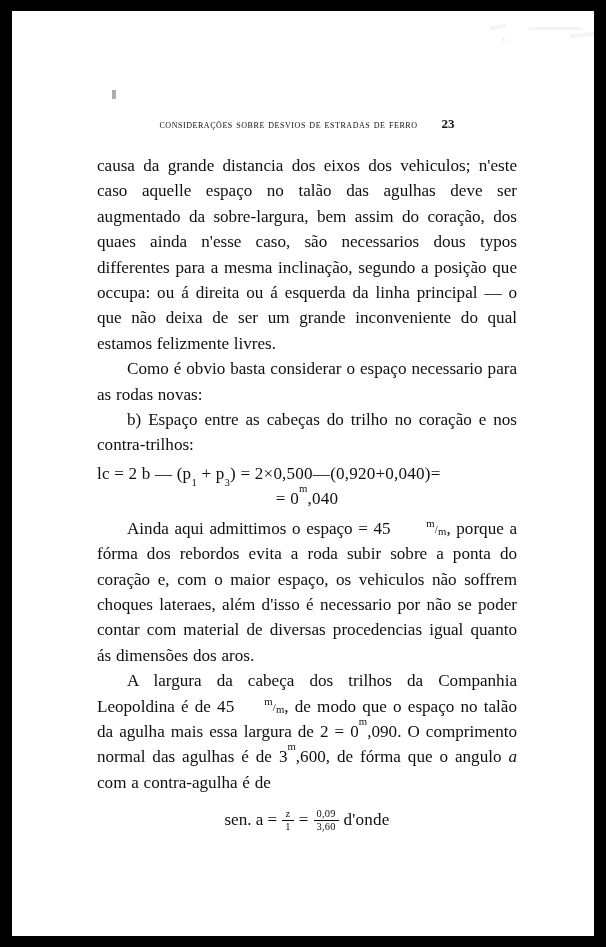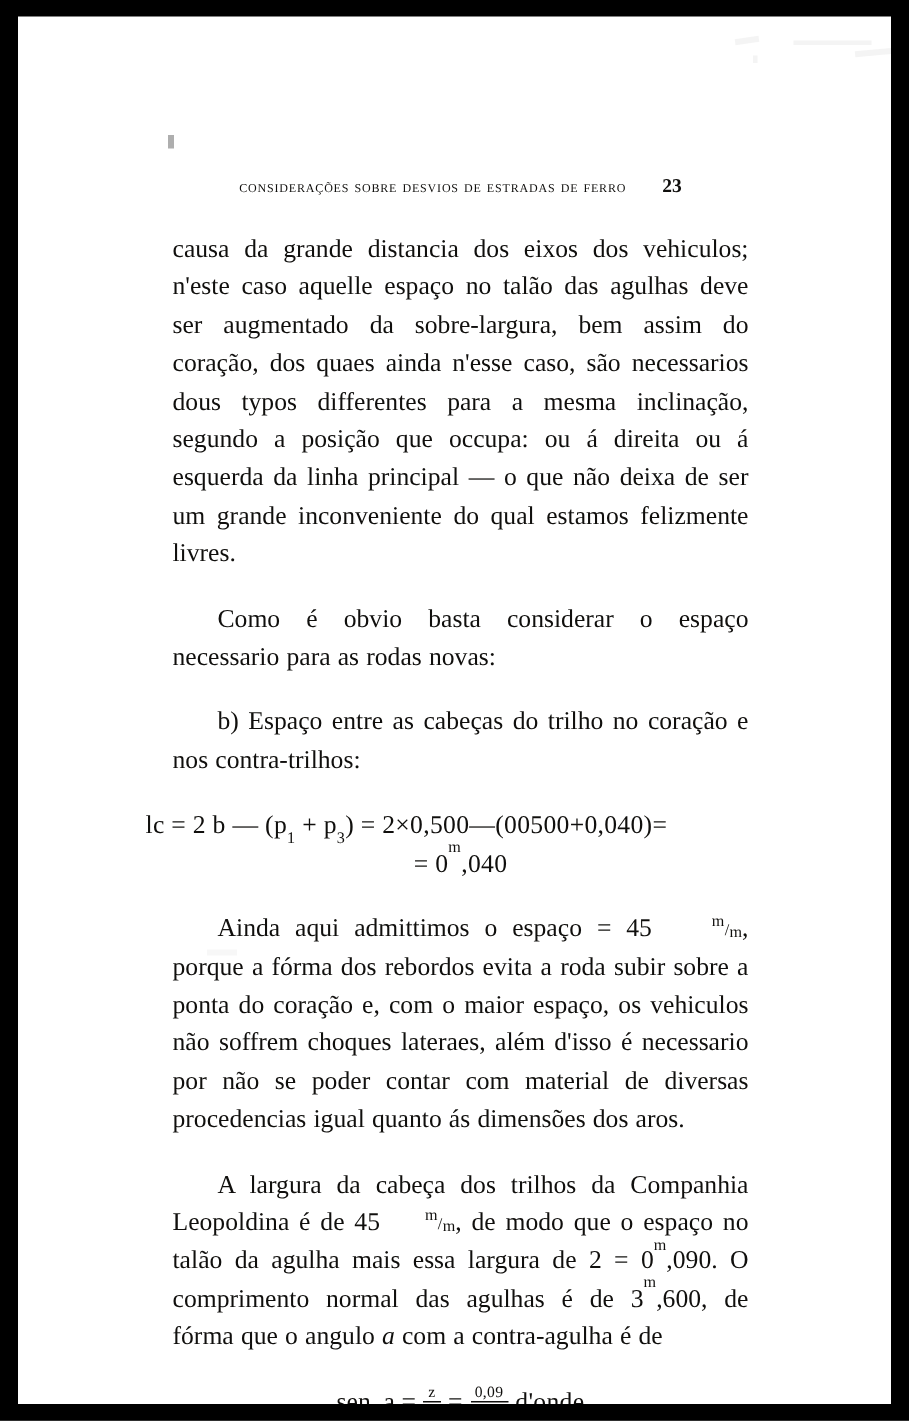--- a/index.html
+++ b/index.html
@@ -70,21 +70,21 @@
   .runhead .rh-title { font-variant: small-caps; }
   .runhead .rh-folio {
     font-variant: normal;
     font-weight: 700;
     font-size: 13px;
     letter-spacing: 0;
     margin-left: 24px;
   }
 
   p.body {
-    margin: 18px;
+    margin: 0;
     font-size: 17.1px;
     line-height: 25.4px;
     text-align: justify;
     text-align-last: left;
     word-spacing: .5px;
     -webkit-hyphens: none;
     hyphens: none;
   }
   p.body.indent { text-indent: 30px; }
 
@@ -161,21 +161,21 @@
         <span class="rh-folio">23</span>
       </div>
 
       <p class="body">causa da grande distancia dos eixos dos vehiculos; n'este caso aquelle espaço no talão das agulhas deve ser augmentado da sobre-largura, bem assim do coração, dos quaes ainda n'esse caso, são necessarios dous typos differentes para a mesma inclinação, segundo a posição que occupa: ou á direita ou á esquerda da linha principal — o que não deixa de ser um grande inconveniente do qual estamos felizmente livres.</p>
 
       <p class="body indent">Como é obvio basta considerar o espaço necessario para as rodas novas:</p>
 
       <p class="body indent">b) Espaço entre as cabeças do trilho no coração e nos contra-trilhos:</p>
 
       <div class="math-block">
-        <div class="math left"><span>lc = 2 b — (p</span><sub>1</sub><span> + p</span><sub>3</sub><span>) = 2×0,500—(00500+0,040)=</span></div>
+        <div class="math left"><span>lc = 2 b — (p</span><sub>1</sub><span> + p</span><sub>3</sub><span>) = 2×0,500—(0,920+0,040)=</span></div>
         <div class="math center"><span>= 0</span><sup>m</sup><span>,040</span></div>
       </div>
 
       <p class="body indent"><span>Ainda aqui admittimos o espaço = 45 </span><span class="mm"><span class="n">m</span><span class="s">/</span><span class="d">m</span></span><span>, porque a fórma dos rebordos evita a roda subir sobre a ponta do coração e, com o maior espaço, os vehiculos não soffrem choques lateraes, além d'isso é necessario por não se poder contar com material de diversas procedencias igual quanto ás dimensões dos aros.</span></p>
 
       <p class="body indent"><span>A largura da cabeça dos trilhos da Companhia Leopoldina é de 45</span><span class="mm"><span class="n">m</span><span class="s">/</span><span class="d">m</span></span><span>, de modo que o espaço no talão da agulha mais essa largura de 2 = 0</span><sup>m</sup><span>,090. O comprimento normal das agulhas é de 3</span><sup>m</sup><span>,600, de fórma que o angulo </span><span class="ital">a</span><span> com a contra-agulha é de</span></p>
 
       <div class="math-block spaced">
         <div class="math center"><span class="eqsp">sen. a =</span><span class="frac"><span class="num">z</span><span class="den">1</span></span><span>=</span><span class="frac"><span class="num">0,09</span><span class="den">3,60</span></span><span>d'onde</span></div>
       </div>

